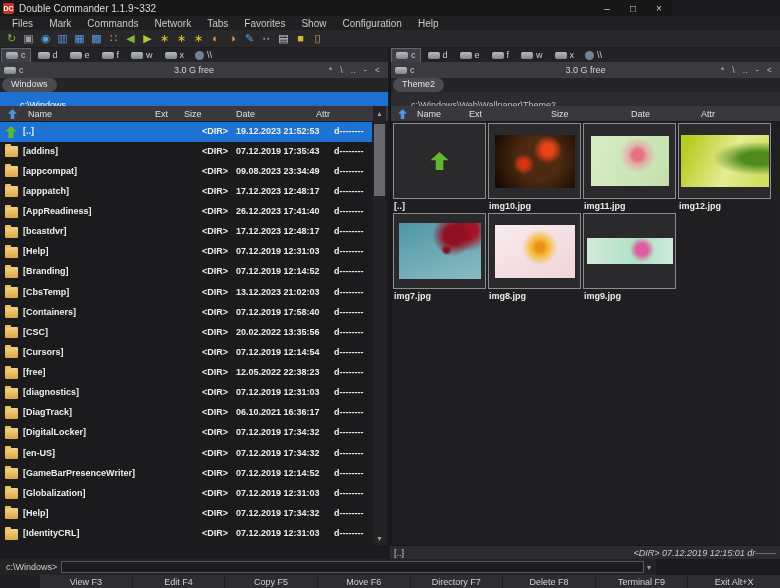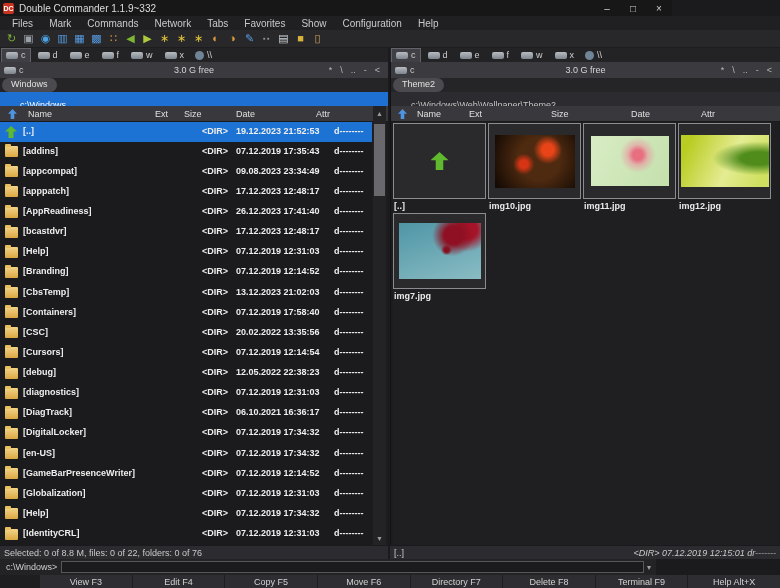--- a/index.html
+++ b/index.html
@@ -368,21 +368,21 @@
   </div>
         <div class="row">
     <span class="icon folder-icon"></span>
     <span class="cell c-name">[Cursors]</span>
     <span class="cell c-size">&lt;DIR&gt;</span>
     <span class="cell c-date">07.12.2019 12:14:54</span>
     <span class="cell c-attr">d--------</span>
   </div>
         <div class="row">
     <span class="icon folder-icon"></span>
-    <span class="cell c-name">[debug]</span>
+    <span class="cell c-name">[free]</span>
     <span class="cell c-size">&lt;DIR&gt;</span>
     <span class="cell c-date">12.05.2022 22:38:23</span>
     <span class="cell c-attr">d--------</span>
   </div>
         <div class="row">
     <span class="icon folder-icon"></span>
     <span class="cell c-name">[diagnostics]</span>
     <span class="cell c-size">&lt;DIR&gt;</span>
     <span class="cell c-date">07.12.2019 12:31:03</span>
     <span class="cell c-attr">d--------</span>
@@ -495,41 +495,50 @@
             <div class="thumb-img timg-img12"></div>
           </div>
     <div class="thumb-label">img12.jpg</div>
   </div>
         <div class="thumb">
     <div class="thumb-box">
             <div class="thumb-img timg-img7"></div>
           </div>
     <div class="thumb-label">img7.jpg</div>
   </div>
+        <div class="thumb">
+    <div class="thumb-box">
+            <div class="thumb-img timg-img8"></div>
+          </div>
+    <div class="thumb-label">img8.jpg</div>
+  </div>
+        <div class="thumb">
+    <div class="thumb-box">
+            <div class="thumb-img timg-img9"></div>
+          </div>
+    <div class="thumb-label">img9.jpg</div>
+  </div>
       </div>
   </div>
 
-  <div class="statusbar left">
-    <span>Selected: 0 of 8.8 M, files: 0 of 22, folders: 0 of 76</span>
-  </div>
   <div class="statusbar right">
     <span>[..]</span>
     <span class="status-right-text">&lt;DIR&gt;  07.12.2019 12:15:01  dr-------</span>
   </div>
 
   <div class="cmdrow">
     <span class="cmd-prompt">c:\Windows&gt;</span>
     <input class="cmd-input" value="" style="">
     <span class="cmd-drop">▾</span>
   </div>
 
   <div class="fkeybar" id="fkey-bar">
       <button class="fkey">View F3</button>
       <button class="fkey">Edit F4</button>
       <button class="fkey">Copy F5</button>
       <button class="fkey">Move F6</button>
       <button class="fkey">Directory F7</button>
       <button class="fkey">Delete F8</button>
       <button class="fkey">Terminal F9</button>
-      <button class="fkey">Help Alt+X</button>
+      <button class="fkey">Exit Alt+X</button>
     </div>
 
 </div>
 
 </body></html>

